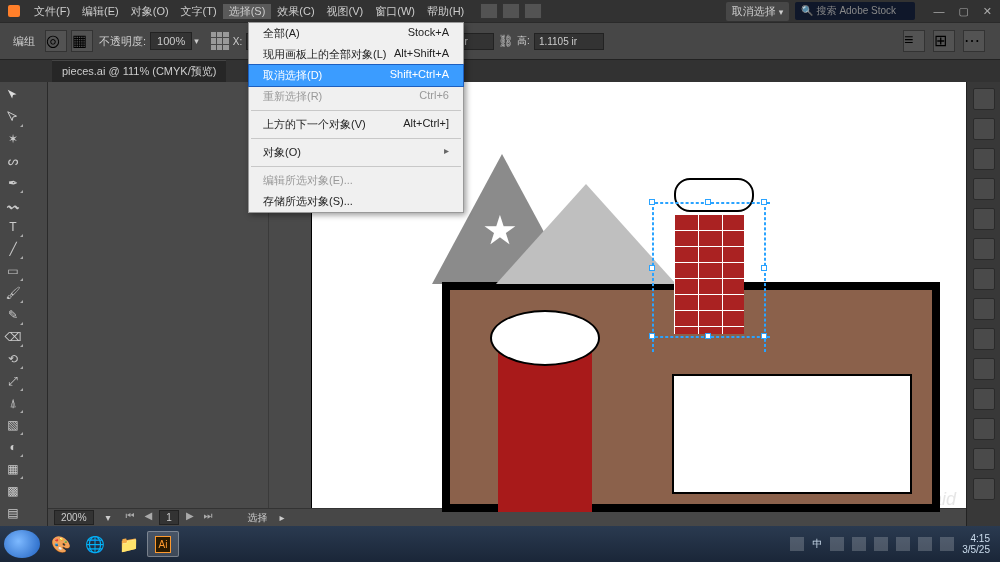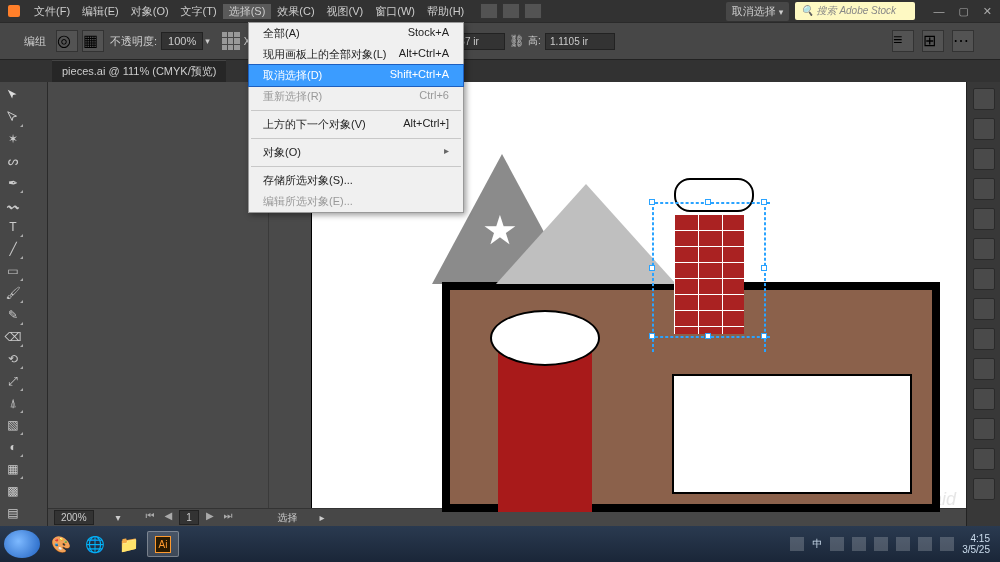--- a/index.html
+++ b/index.html
@@ -6,25 +6,25 @@
 body { width: 1000px; height: 562px; background: #323232; overflow: hidden; position: relative; }
 
 
 .menubar { height: 22px; background: #323232; display: flex; align-items: center; padding: 0 8px; color: #ccc; font-size: 11px; }
 .menubar .logo { width: 12px; height: 12px; background: #ff7f2a; border-radius: 2px; margin-right: 8px; }
 .menubar .menu-item { padding: 0 6px; cursor: pointer; }
 .menubar .menu-item.active { background: #5a5a5a; }
 .menubar .spacer { flex: 1; }
 .menubar .right-group { display: flex; align-items: center; gap: 6px; }
 .menubar .chip { background: #474747; padding: 2px 6px; border-radius: 2px; }
-.menubar .search { background: #fef9c3; padding: 2px 6px; border-radius: 2px; font-size: 10px; color: #888; width: 120px; font-style: italic; }
+.menubar .search { background: #0f172a; padding: 2px 6px; border-radius: 2px; font-size: 10px; color: #888; width: 120px; }
 .menubar .win-controls { display: flex; gap: 14px; margin-left: 12px; color: #aaa; }
 
 
-.optionsbar { height: 38px; background: #474747; display: flex; align-items: center; padding: 0 24px; border-top: 1px solid #2a2a2a; border-bottom: 1px solid #222; }
+.optionsbar { height: 38px; background: #474747; display: flex; align-items: center; padding: 0 13px; border-top: 1px solid #2a2a2a; border-bottom: 1px solid #222; }
 .optionsbar .label { color: #ccc; font-size: 11px; margin-right: 8px; }
 .optionsbar .icon-btn { width: 22px; height: 22px; background: #535353; margin: 0 2px; border: 1px solid #333; }
 .optionsbar .opacity-label { color: #ccc; font-size: 11px; margin-left: 4px; }
 .optionsbar .opacity-val { background: #333; color: #ccc; font-size: 11px; padding: 2px 6px; border: 1px solid #222; margin-left: 4px; }
 .optionsbar .chev { color: #ccc; font-size: 9px; margin-left: 2px; }
 .optionsbar .transform { display: flex; align-items: center; gap: 4px; margin-left: 12px; }
 .optionsbar .transform .ref-grid { width: 18px; height: 18px; display: grid; grid-template: repeat(3,1fr)/repeat(3,1fr); gap: 1px; }
 .optionsbar .transform .ref-grid span { background: #999; }
 .optionsbar .transform .field { color: #ccc; font-size: 10px; }
 .optionsbar .transform .val { background: #333; color: #ccc; font-size: 10px; padding: 2px 4px; border: 1px solid #222; min-width: 70px; display: inline-block; }
@@ -78,21 +78,21 @@
 .sel { position: absolute; border: 1px dashed #2aa3ff; z-index:5; pointer-events:none;}
 .sel.h { width: 1px; height: 150px; }
 .sel.v { height: 1px; width: 120px; }
 .handle { position:absolute; width:6px; height:6px; background:#fff; border:1px solid #2aa3ff; z-index:6;}
 
 
 .rightstrip { width: 34px; background: #383838; border-left: 1px solid #222; display: flex; flex-direction: column; align-items: center; padding-top: 6px; gap: 8px; }
 .rightstrip .pbtn { width: 22px; height: 22px; background: #4a4a4a; border: 1px solid #2a2a2a; border-radius: 2px; }
 
 
-.statusbar { position: absolute; left: 48px; right: 34px; bottom: 36px; height: 18px; background: #474747; display: flex; align-items: center; color: #ccc; font-size: 10px; padding: 0 6px; gap: 22px; border-top: 1px solid #333;}
+.statusbar { position: absolute; left: 48px; right: 34px; bottom: 36px; height: 18px; background: #474747; display: flex; align-items: center; color: #ccc; font-size: 10px; padding: 0 6px; gap: 12px; border-top: 1px solid #333;}
 .statusbar .zoom-in { background: #333; padding: 1px 6px; border: 1px solid #222; }
 .statusbar .nav-ar { display: flex; gap: 4px; }
 .statusbar .nav-btn { padding: 0 3px; color: #aaa; }
 .statusbar .tool-name { margin-left: 20px; }
 
 
 .taskbar { position: absolute; left: 0; right: 0; bottom: 0; height: 36px; background: linear-gradient(#2a3a50, #1a2638); display: flex; align-items: center; padding: 0 4px; }
 .taskbar .start { width: 36px; height: 28px; border-radius: 50%; background: radial-gradient(circle at 40% 40%, #7db9ff, #1d5fbf); margin-right: 4px; }
 .taskbar .tb-icon { width: 32px; height: 26px; margin: 0 1px; display:flex; align-items:center; justify-content:center; border-radius:2px;}
 .taskbar .tb-icon.active { background: rgba(255,255,255,.15); box-shadow: inset 0 0 0 1px rgba(255,255,255,.3); align-items: center; }
@@ -258,47 +258,47 @@
   </div>
 </div>
 
 <div class="dropdown" id="dd">
     <div class="mi">
       <span>全部(A)</span>
       <span>Stock+A</span>
     </div>
     <div class="mi">
       <span>现用画板上的全部对象(L)</span>
-      <span>Alt+Ctrl+A</span>
+      <span>Alt+Shift+A</span>
     </div>
     <div class="mi highlight">
       <span>取消选择(D)</span>
       <span>Shift+Ctrl+A</span>
     </div>
     <div class="mi disabled">
       <span>重新选择(R)</span>
       <span>Ctrl+6</span>
     </div>
     <div class="sep"></div>
     <div class="mi">
       <span>上方的下一个对象(V)</span>
       <span>Alt+Ctrl+]</span>
     </div>
     <div class="sep"></div>
     <div class="mi sub">
       <span>对象(O)</span>
       <span></span>
     </div>
     <div class="sep"></div>
+    <div class="mi disabled">
+      <span>编辑所选对象(E)...</span>
+      <span></span>
+    </div>
     <div class="mi">
       <span>存储所选对象(S)...</span>
-      <span></span>
-    </div>
-    <div class="mi disabled">
-      <span>编辑所选对象(E)...</span>
       <span></span>
     </div>
   </div>
 
 <div class="statusbar">
   <span class="zoom-in">200%</span>
   <span>▾</span>
   <div class="nav-ar">
     <span class="nav-btn">⏮</span>
     <span class="nav-btn">◀</span>

